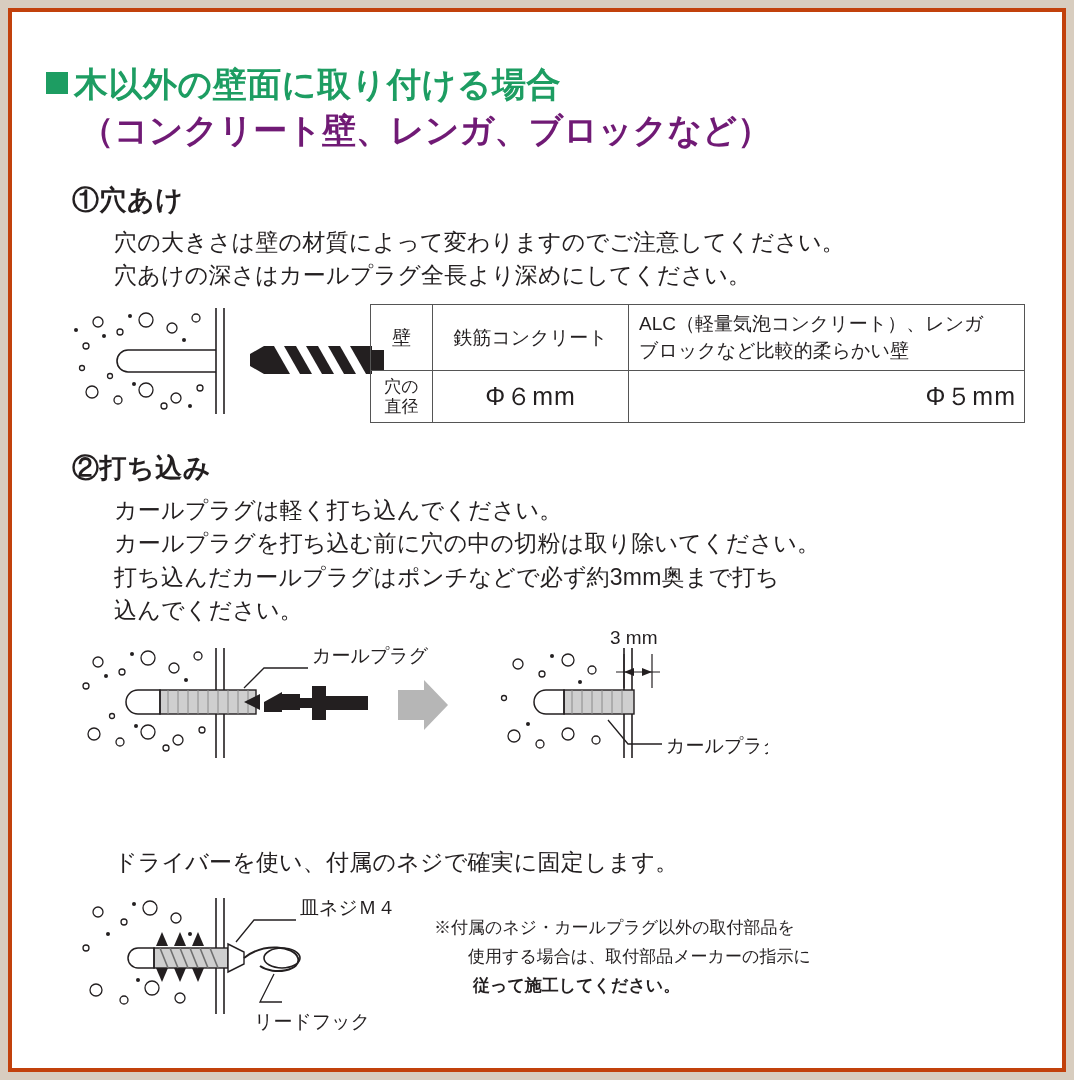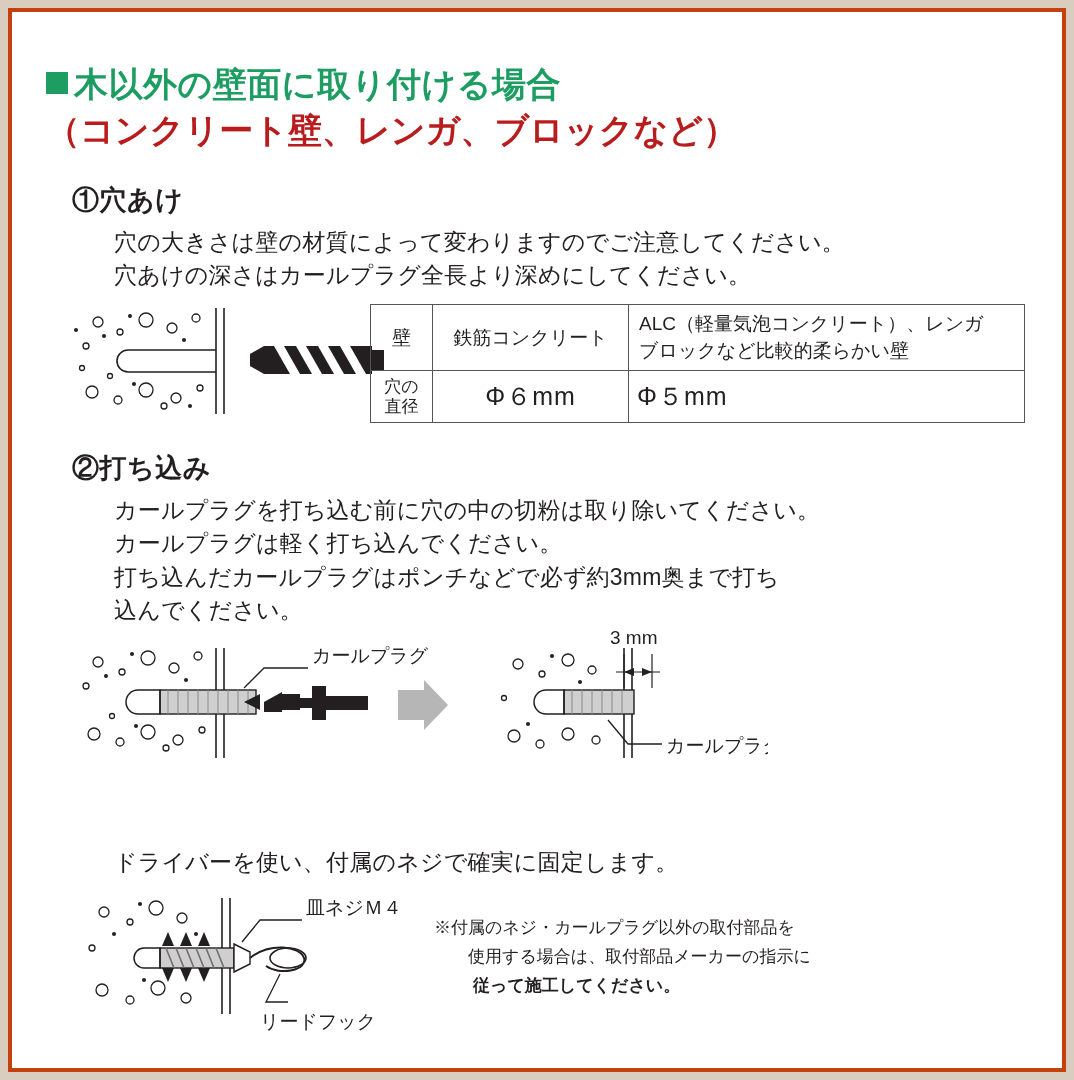--- a/index.html
+++ b/index.html
@@ -33,24 +33,25 @@
     line-height: 1.35;
   }
   .heading .sq {
     display: inline-block;
     width: 22px; height: 22px;
     background: #1d9d62;
     margin-right: 6px;
     vertical-align: 2px;
   }
   .heading-line2 {
-    color: #b91c1c;
+    color: #701a75;
     font-size: 34px;
     font-weight: bold;
     line-height: 1.35;
+    margin-left: 34px;
   }
 
   
   .step {
     color: #231f20;
     font-size: 27px;
     font-weight: bold;
     letter-spacing: 0.5px;
   }
   .body-text {
@@ -169,30 +170,30 @@
             <span>ALC（軽量気泡コンクリート）、レンガ</span><br>
             <span>ブロックなど比較的柔らかい壁</span>
           </td>
         </tr>
         <tr>
           <td class="c-wall dia-lbl">
             <span>穴の</span><br>
             <span>直径</span>
           </td>
           <td class="c-rc dia-val">Φ６mm</td>
-          <td class="dia-val" style="text-align:left;">Φ５mm</td>
+          <td class="dia-val" style="text-align:right;">Φ５mm</td>
         </tr>
       </tbody>
         </table>
     </div>
 
     <div class="abs step" style="left:38px; top:420px;">②打ち込み</div>
     <div class="abs body-text" style="left:38px; top:464px; width:940px;">
+      <div>カールプラグは軽く打ち込んでください。</div>
       <div>カールプラグを打ち込む前に穴の中の切粉は取り除いてください。</div>
-      <div>カールプラグは軽く打ち込んでください。</div>
       <div>打ち込んだカールプラグはポンチなどで必ず約3mm奥まで打ち</div>
       <div>込んでください。</div>
     </div>
 
     <div class="abs" style="left:34px; top:598px;">
       <svg width="700" height="150" viewBox="0 0 700 150">
 
         <g stroke="#231f20" fill="none" stroke-width="1.6">
           <line x1="148" y1="20" x2="148" y2="130"></line>
           <line x1="156" y1="20" x2="156" y2="130"></line>
@@ -299,21 +300,21 @@
 
         <polyline points="540,92 560,116 594,116" fill="none" stroke="#231f20" stroke-width="1.3"></polyline>
         <text class="lbl" x="598" y="124">カールプラグ</text>
       </svg>
     </div>
 
     <div class="abs body-text" style="left:38px; top:816px; width:920px;">
       <div>ドライバーを使い、付属のネジで確実に固定します。</div>
     </div>
 
-    <div class="abs" style="left:40px; top:860px;">
+    <div class="abs" style="left:34px; top:860px;">
       <svg width="360" height="150" viewBox="0 0 360 150">
 
         <g stroke="#231f20" fill="none" stroke-width="1.6">
           <line x1="148" y1="8" x2="148" y2="124"></line>
           <line x1="156" y1="8" x2="156" y2="124"></line>
         </g>
         <g fill="none" stroke="#231f20" stroke-width="1.3">
           <circle cx="30" cy="22" r="5"></circle>
             <circle cx="56" cy="32" r="3"></circle>
           <circle cx="82" cy="18" r="7"></circle>

